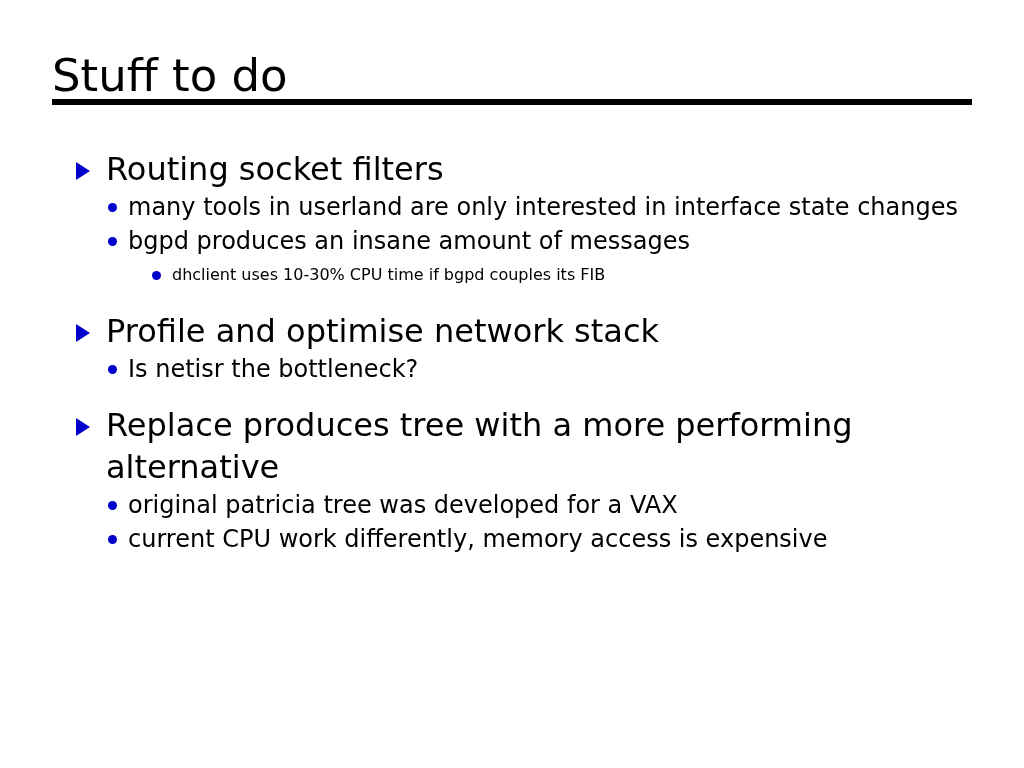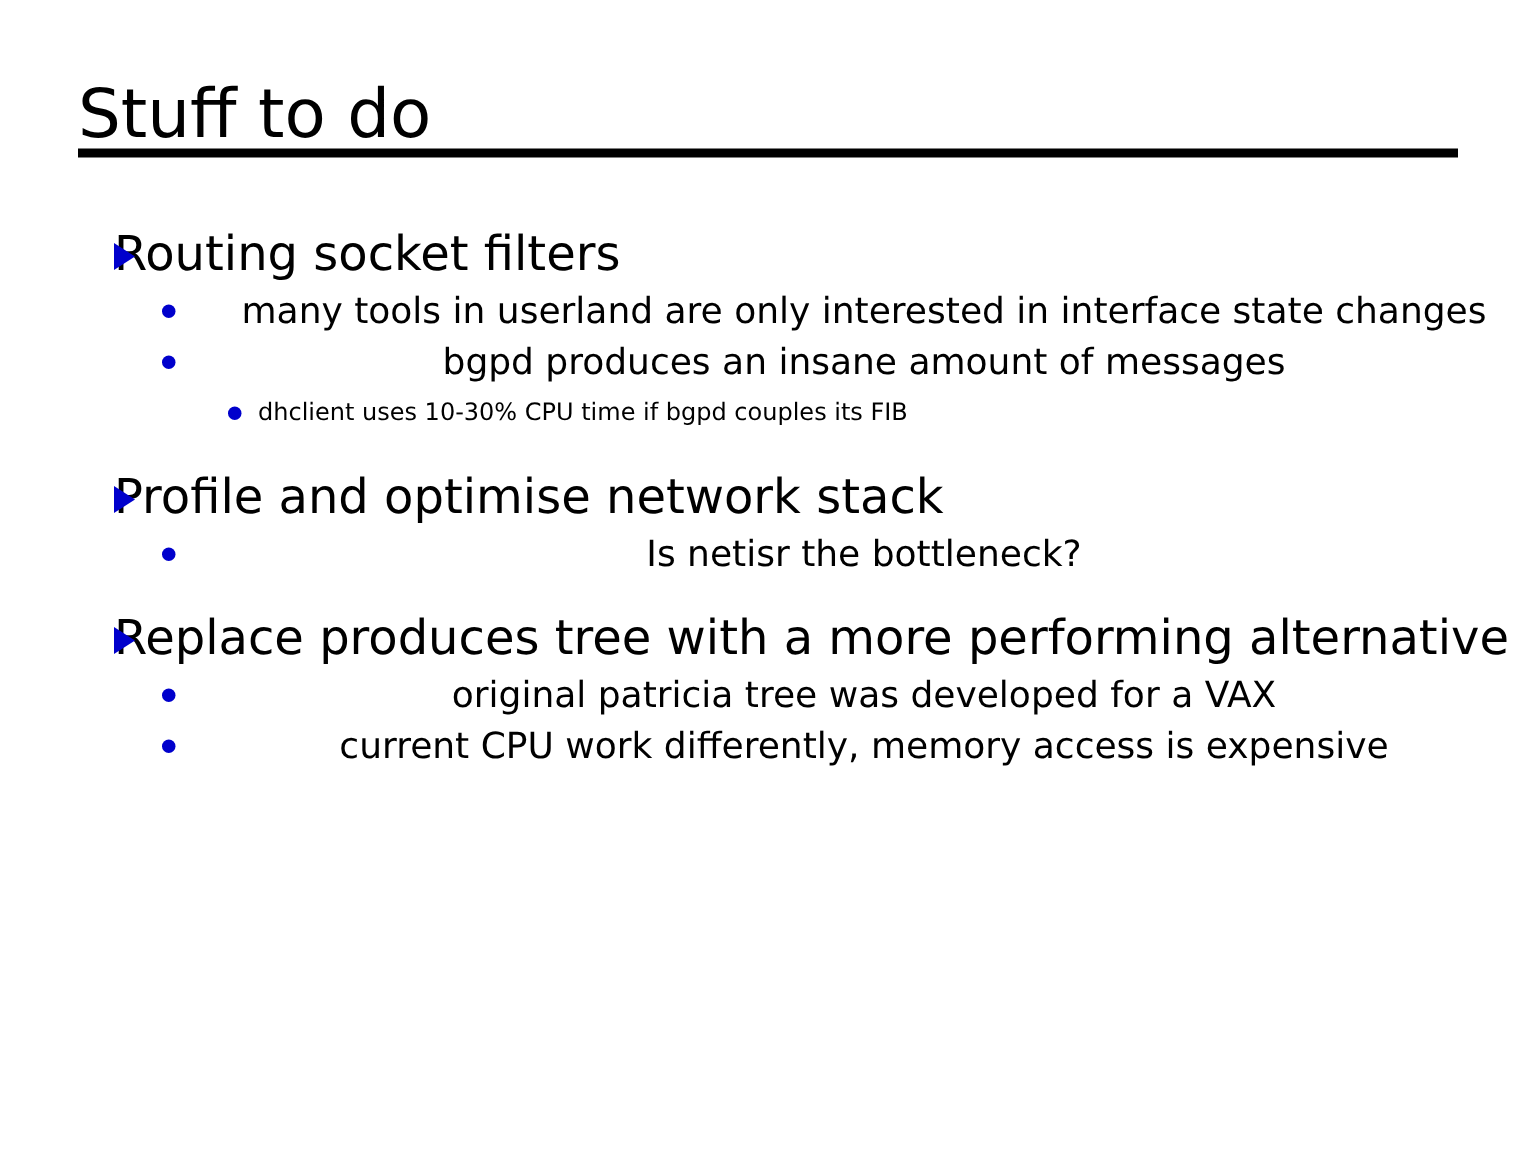--- a/index.html
+++ b/index.html
@@ -71,40 +71,40 @@
     top: 0;
     display: block;
   }
   .row .text {
     display: block;
   }
 
   
   .lvl1 {
     margin-left: 76px;
+    padding-left: 30px;
     font-size: 32px;
     line-height: 42px;
   }
   .lvl1 .marker {
     left: 0;
     width: 0;
     height: 0;
     top: 14px;
     border-left: 14px solid #0000CC;
     border-top: 9px solid transparent;
     border-bottom: 9px solid transparent;
   }
 
   
   .lvl2 {
     margin-left: 106px;
     padding-left: 22px;
     font-size: 24px;
     line-height: 34px;
-    text-align: center;
   }
   .lvl2 .marker {
     left: 2px;
     top: 13px;
     width: 9px;
     height: 9px;
     border-radius: 50%;
     background: #0000CC;
   }
 

